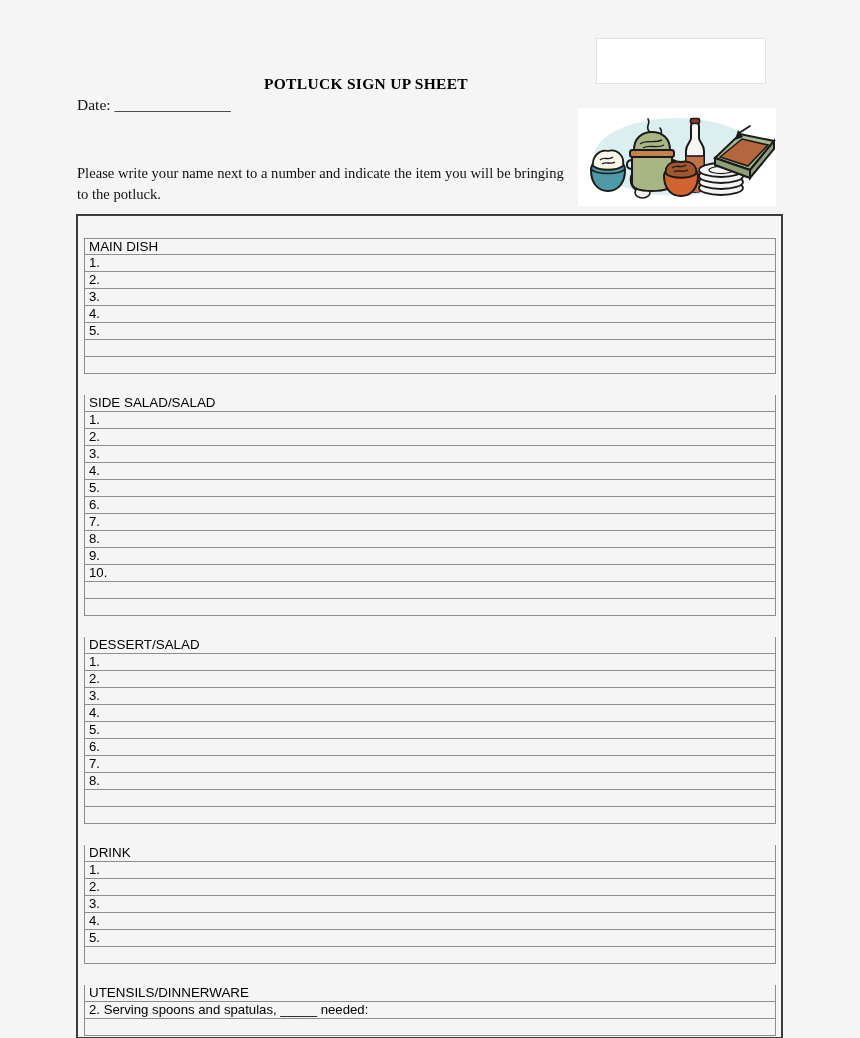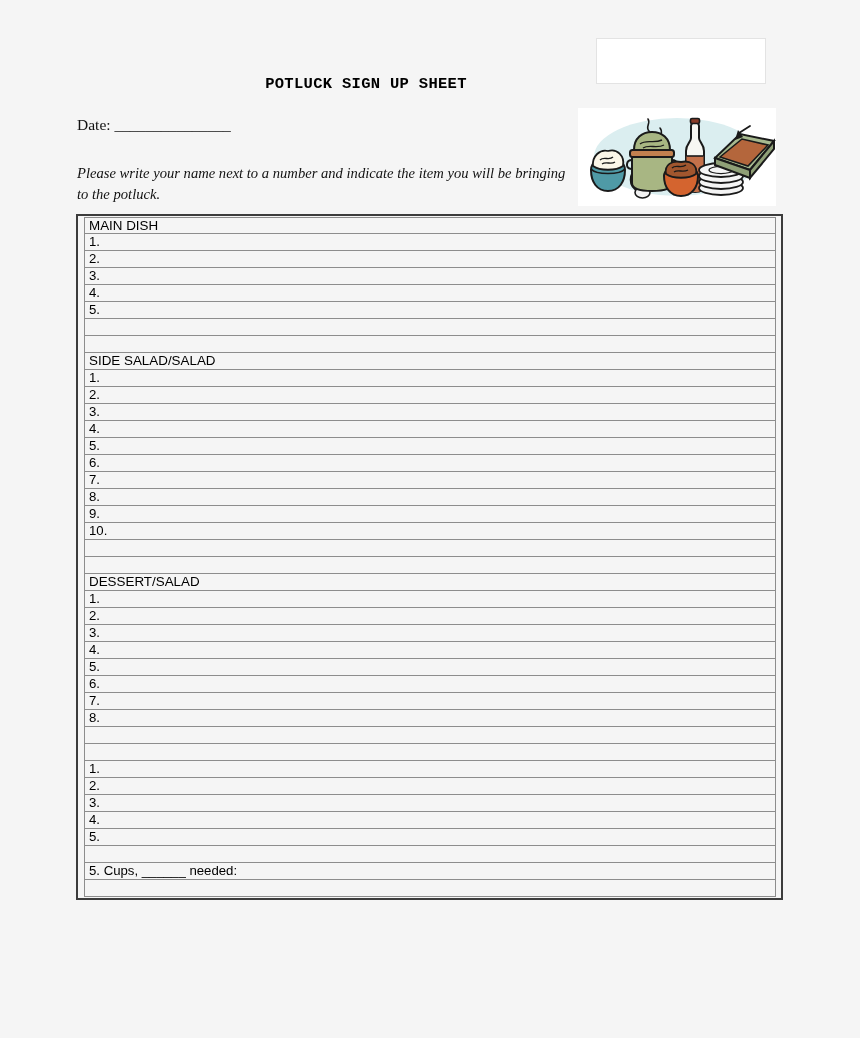--- a/index.html
+++ b/index.html
@@ -28,47 +28,46 @@
     box-sizing: border-box;
   }
 
   
   #doc-title {
     position: absolute;
     left: 0;
     top: 75px;
     width: 732px;
     text-align: center;
-    font-family: Liberation Mono, monospace;
+    font-family: Liberation Serif, serif;
     font-weight: bold;
     font-size: 15.5px;
     letter-spacing: 0.3px;
     color: #000000;
   }
 
   
   #field-block {
     position: absolute;
     left: 77px;
-    top: 114px;
+    top: 94px;
     font-family: "Liberation Serif", serif;
     font-size: 15.5px;
     color: #111111;
     line-height: 22px;
   }
   #field-block .fld { white-space: pre; display: block; }
 
   
   #instruction {
     position: absolute;
     left: 77px;
     top: 163px;
     width: 495px;
     font-family: "Liberation Serif", serif;
-    font-style: italic;
     font-size: 14.6px;
     line-height: 21px;
     color: #111111;
   }
 
   
   #clipart {
     position: absolute;
     left: 578px;
     top: 108px;
@@ -99,21 +98,21 @@
     background: #f5f5f5;
     font-family: "Liberation Sans", sans-serif;
     font-size: 13.2px;
     line-height: 15px;
     color: #000000;
     padding-left: 4px;
     white-space: pre;
     overflow: hidden;
   }
   .row:first-child { border-top: 1px solid #8d8d8d; }
-  .row.section-head { font-size: 13.4px; }
+  .row.section-head { font-size: 13.4px; margin-top: 21px; }
   .row.spacer { color: transparent; }
 </style>
 </head>
 <body>
 
 <div id="top-right-box"></div>
 
 <div id="doc-title">POTLUCK SIGN UP SHEET</div>
 
 <div id="field-block">
@@ -200,21 +199,23 @@
     <div class="row item">1.</div>
     <div class="row item">2.</div>
     <div class="row item">3.</div>
     <div class="row item">4.</div>
     <div class="row item">5.</div>
     <div class="row item">6.</div>
     <div class="row item">7.</div>
     <div class="row item">8.</div>
     <div class="row spacer"></div>
     <div class="row spacer"></div>
-    <div class="row item">1.</div>
-    <div class="row item">2.</div>
-    <div class="row item">3.</div>
-    <div class="row item">4.</div>
-    <div class="row item">5.</div>
-    <div class="row spacer"></div>
-    <div class="row item">5. Cups, ______ needed:</div>
+    <div class="row section-head">DRINK</div>
+    <div class="row item">1.</div>
+    <div class="row item">2.</div>
+    <div class="row item">3.</div>
+    <div class="row item">4.</div>
+    <div class="row item">5.</div>
+    <div class="row spacer"></div>
+    <div class="row section-head">UTENSILS/DINNERWARE</div>
+    <div class="row item">2. Serving spoons and spatulas, _____ needed:</div>
     <div class="row spacer"></div>
   </div>
 
 </body></html>

